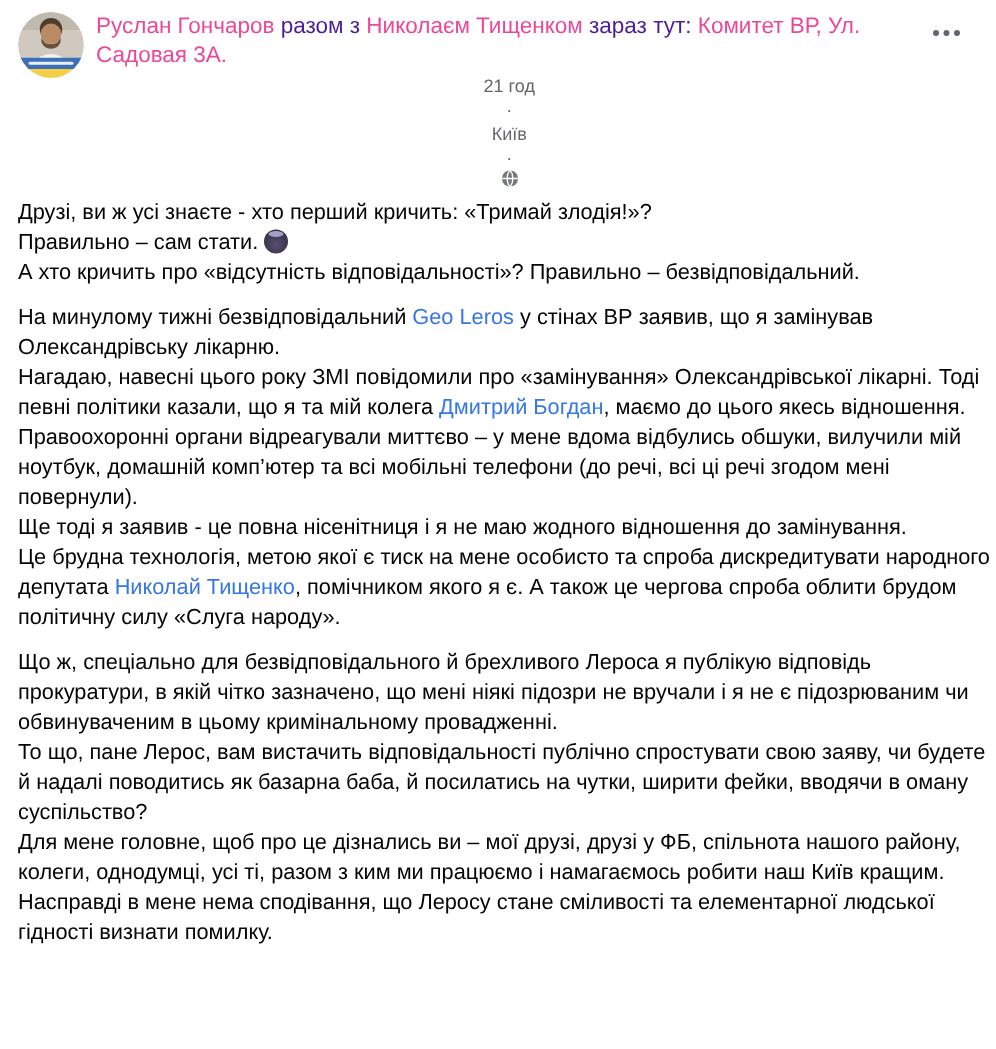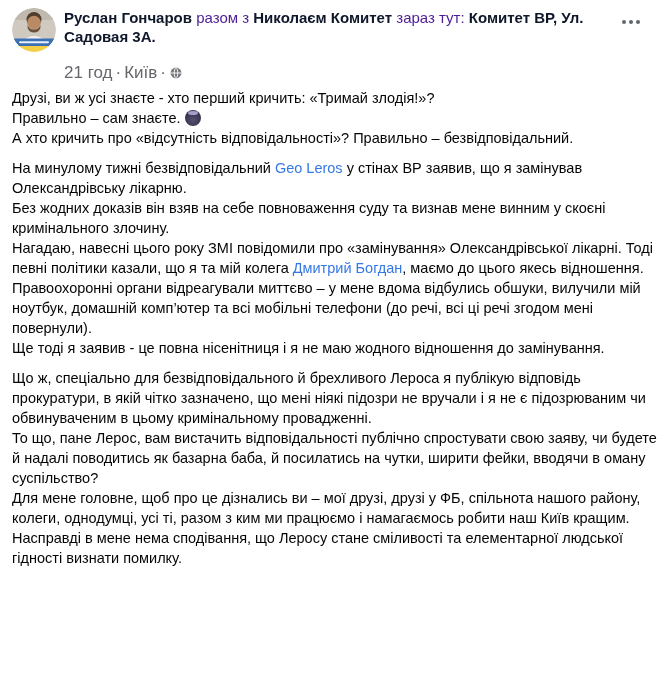--- a/index.html
+++ b/index.html
@@ -9,23 +9,23 @@
     color:#050505;
   }
   .post{width:664px;position:relative;background:#fff;}
 
   
   .header{display:flex;align-items:flex-start;padding:8px 12px 0 12px;}
   .avatar{width:44px;height:44px;border-radius:50%;overflow:hidden;flex:0 0 44px;cursor:pointer;}
   .avatar svg{display:block;}
   .header-text{margin-left:8px;flex:1 1 auto;padding-right:34px;}
   .title{font-size:15px;line-height:19px;color:#050505;}
-  .title a{color:#0f172a;font-weight:700;text-decoration:none;cursor:pointer;}
+  .title a{color:#ec4899;font-weight:400;text-decoration:none;cursor:pointer;}
   .title .muted{color:#4c1d95;font-weight:400;}
-  .meta{margin-top:19px;font-size:17px;line-height:16px;color:#65676b;display:flex;align-items:center;}
+  .meta{margin-top:3px;font-size:12px;line-height:16px;color:#65676b;display:flex;align-items:center;flex-direction:column;}
   .meta span{margin-right:3px;}
   .meta .globe{margin-left:1px;display:inline-flex;align-items:center;}
   .menu{position:absolute;top:16px;right:20px;display:flex;gap:3px;cursor:pointer;padding:4px;}
   .menu i{width:4px;height:4px;border-radius:50%;background:#606770;display:block;}
 
   
   .body{padding:7px 0 14px 12px;font-size:14.5px;line-height:20px;color:#050505;}
   .para + .para{margin-top:10px;}
   .line{display:block;}
   .plink{color:#3578e5;text-decoration:none;cursor:pointer;}
@@ -63,21 +63,21 @@
           <path d="M15.6 17 a6.8 6.8 0 0 0 12.8 0 l0 3 a6.8 6.8 0 0 1 -12.8 0 z" fill="#6b5138"></path>
           <rect y="30.5" width="44" height="7.5" fill="#3b6fb6"></rect>
           <rect x="7" y="33.2" width="30" height="2" rx="1" fill="#e9eff8"></rect>
           <rect y="38" width="44" height="6" fill="#f4cf45"></rect>
         </g>
       </svg>
     </div>
 
     <div class="header-text">
       <div class="title">
-        <a>Руслан Гончаров</a><span class="muted"> разом з </span><a>Николаєм Комитет</a><span class="muted"> зараз тут: </span><a>Комитет ВР, Ул. Садовая 3А.</a>
+        <a>Руслан Гончаров</a><span class="muted"> разом з </span><a>Николаєм Тищенком</a><span class="muted"> зараз тут: </span><a>Комитет ВР, Ул. Садовая 3А.</a>
       </div>
       <div class="meta">
         <span>21 год</span>
         <span>·</span>
         <span>Київ</span>
         <span>·</span>
         <span class="globe">
           <svg width="12" height="12" viewBox="0 0 12 12">
             <circle cx="6" cy="6" r="5.4" fill="#75787d"></circle>
             <path d="M0.8 6 H11.2 M6 0.7 C8.4 2.6 8.4 9.4 6 11.3 M6 0.7 C3.6 2.6 3.6 9.4 6 11.3" stroke="#ffffff" stroke-width="0.9" fill="none"></path>
@@ -89,28 +89,28 @@
     <div class="menu" aria-label="options">
       <i></i>
         <i></i>
         <i></i>
     </div>
   </div>
 
   <div class="body">
       <div class="para">
         <div class="line"><span>Друзі, ви ж усі знаєте - хто перший кричить: «Тримай злодія!»?</span></div>
-        <div class="line"><span>Правильно – сам знаєте. </span><span class="emoji emoji-facepalm"></span></div>
+        <div class="line"><span>Правильно – сам стати. </span><span class="emoji emoji-facepalm"></span></div>
         <div class="line"><span>А хто кричить про «відсутність відповідальності»? Правильно – безвідповідальний. </span><span class="emoji emoji-point-up"></span></div>
       </div>
       <div class="para">
         <div class="line"><span>На минулому тижні безвідповідальний </span><a class="plink">Geo Leros</a><span> у стінах ВР заявив, що я замінував Олександрівську лікарню.</span></div>
-        <div class="line"><span>Без жодних доказів він взяв на себе повноваження суду та визнав мене винним у скоєні кримінального злочину.</span></div>
         <div class="line"><span>Нагадаю, навесні цього року ЗМІ повідомили про «замінування» Олександрівської лікарні. Тоді певні політики казали, що я та мій колега </span><a class="plink">Дмитрий Богдан</a><span>, маємо до цього якесь відношення. Правоохоронні органи відреагували миттєво – у мене вдома відбулись обшуки, вилучили мій ноутбук, домашній комп’ютер та всі мобільні телефони (до речі, всі ці речі згодом мені повернули).</span></div>
         <div class="line"><span>Ще тоді я заявив  - це повна нісенітниця і я не маю жодного відношення до замінування.</span></div>
+        <div class="line"><span>Це брудна технологія, метою якої є тиск на мене особисто та спроба дискредитувати народного депутата </span><a class="plink">Николай Тищенко</a><span>, помічником якого я є. А також це чергова спроба облити брудом  політичну силу «Слуга народу».</span></div>
       </div>
       <div class="para">
         <div class="line"><span>Що ж, спеціально для безвідповідального й брехливого Лероса я публікую відповідь прокуратури, в якій чітко зазначено, що мені ніякі підозри не вручали і я не є підозрюваним чи обвинуваченим в цьому кримінальному провадженні.</span></div>
         <div class="line"><span>То що, пане Лерос, вам вистачить відповідальності публічно спростувати свою заяву, чи будете й надалі поводитись як базарна баба, й посилатись на чутки, ширити фейки, вводячи в оману суспільство?</span></div>
         <div class="line"><span>Для мене головне, щоб про це дізнались ви – мої друзі, друзі у ФБ, спільнота нашого району, колеги, однодумці, усі ті, разом з ким ми працюємо і намагаємось робити наш Київ кращим.</span></div>
         <div class="line"><span>Насправді в мене нема сподівання, що Леросу стане сміливості та елементарної людської гідності визнати помилку.</span></div>
       </div>
     </div>
 </div>
 

